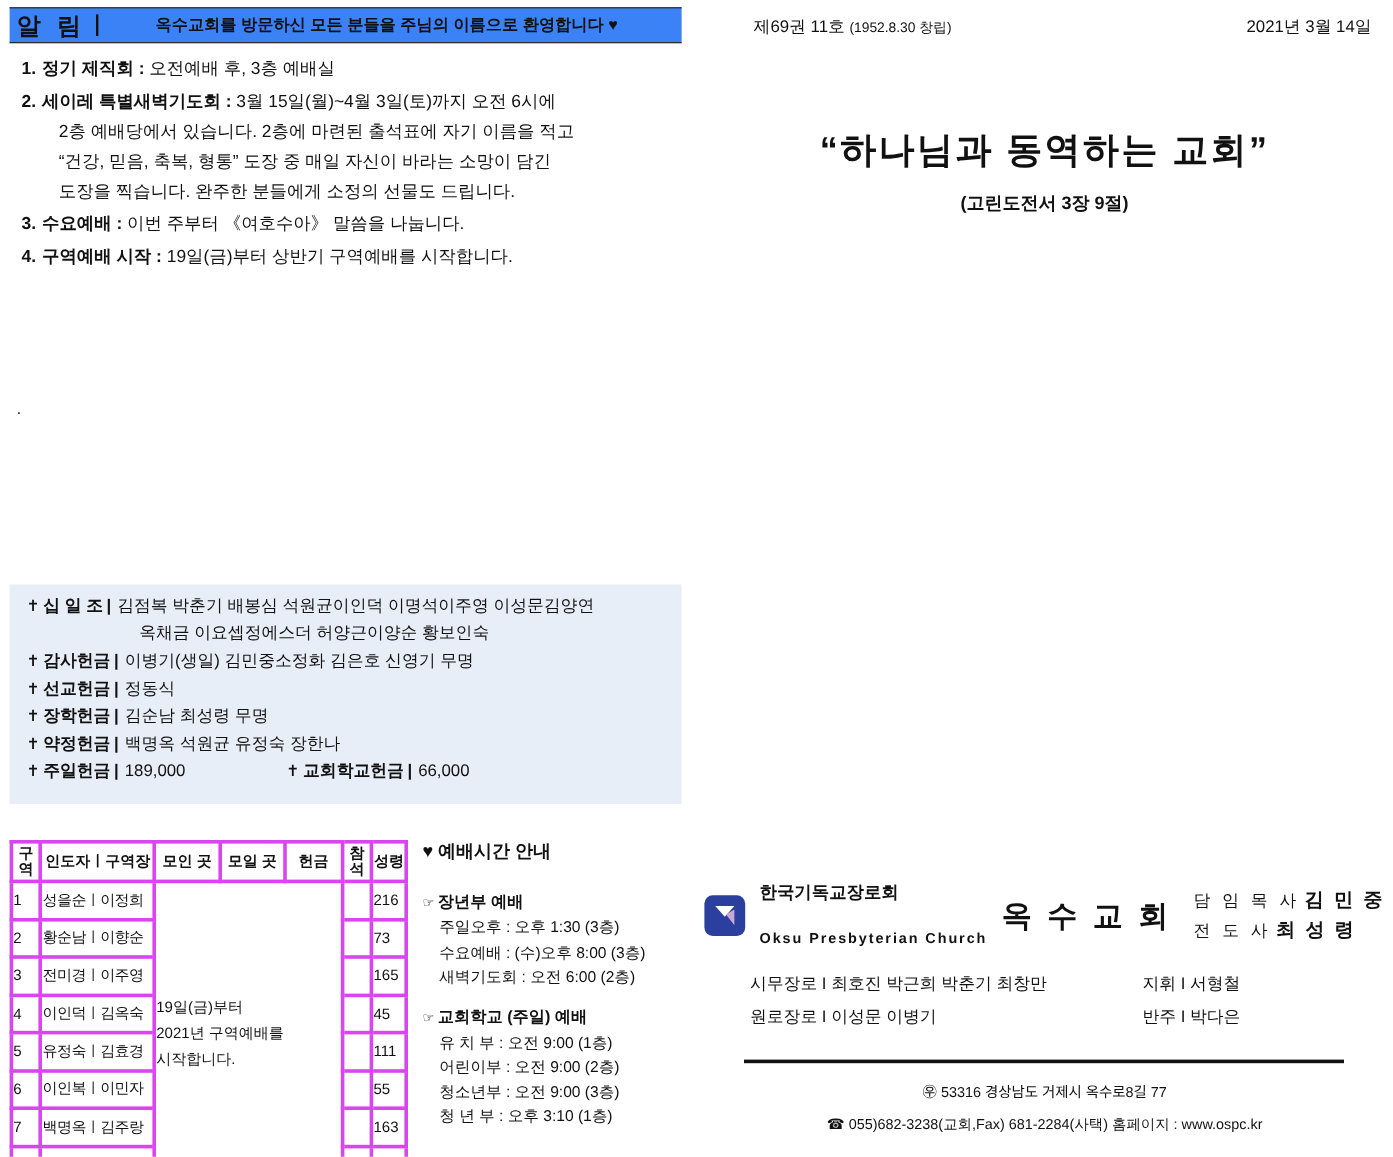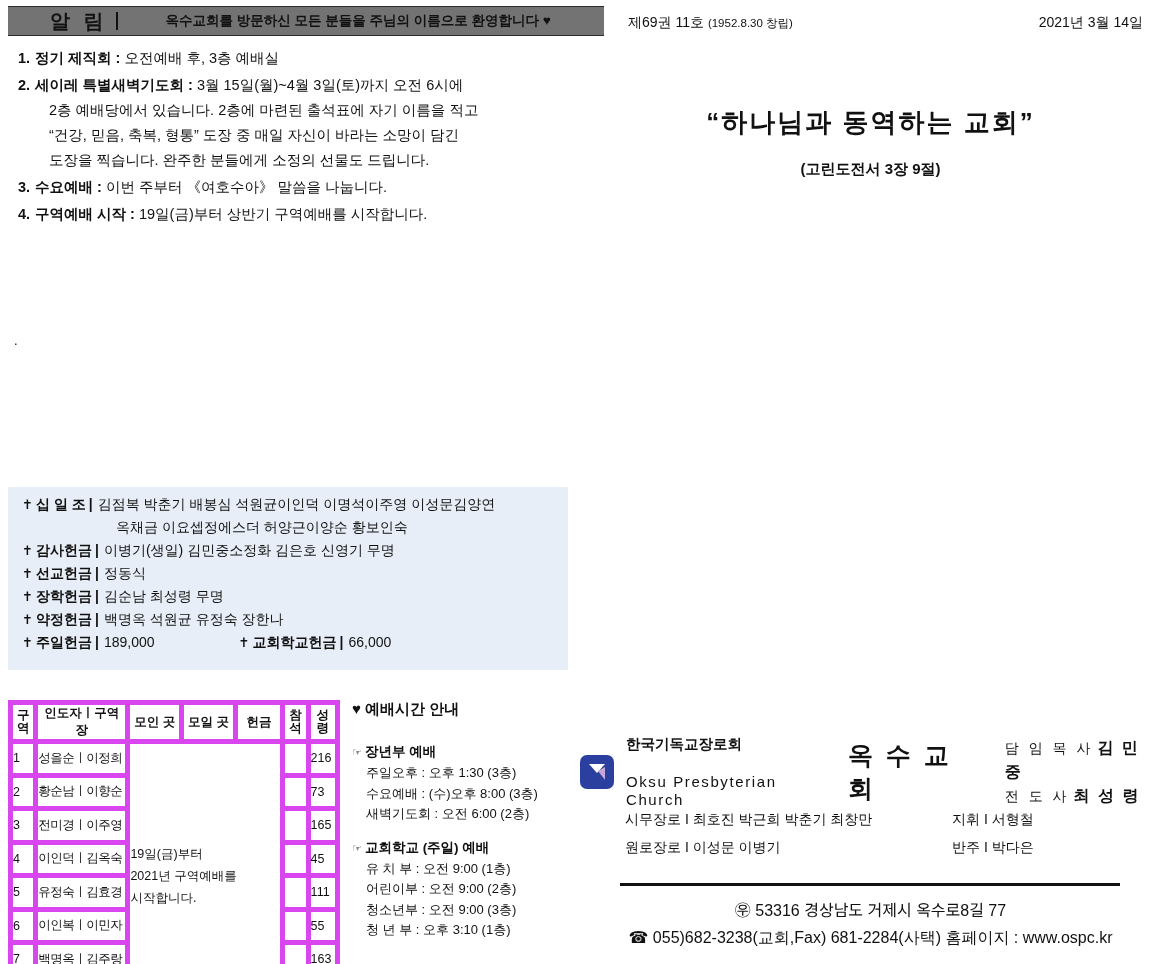--- a/index.html
+++ b/index.html
@@ -11,22 +11,22 @@
     position:relative;
     overflow:hidden;
   }
   .page{position:relative;width:1161px;height:964px;}
 
   
   .left{position:absolute;left:0;top:0;width:580px;height:964px;}
 
   .notice-head{
     position:absolute;left:8px;top:6px;width:560px;height:28px;
-    background:#737373;border-top:1px solid #2b2b2b;border-bottom:1px solid #2b2b2b;
-    display:flex;align-items:center;padding-left:36px;
+    background:#3b82f6;border-top:1px solid #2b2b2b;border-bottom:1px solid #2b2b2b;
+    display:flex;align-items:center;
   }
   .notice-head .title{
     font-size:20px;font-weight:bold;letter-spacing:4px;padding:0 8px 0 6px;
   }
   .notice-head .bar{width:2px;height:18px;background:#111;margin-right:7px;}
   .notice-head .sub{font-size:13.5px;font-weight:bold;color:#111;margin-left:41px;}
 
   .notice-list{position:absolute;left:10px;top:46px;width:560px;font-size:14.5px;line-height:25px;}
   .notice-item{display:flex;margin-bottom:2px;}
   .notice-item .num{width:20px;font-weight:bold;text-align:right;margin-right:5px;flex:none;}
@@ -48,21 +48,21 @@
   .offer .val{flex:1;}
   .offer .center2{padding-left:80px;}
   .offer .two{display:flex;padding-left:14px;}
   .offer .two .c2{margin-left:84px;display:flex;}
 
   
   table.gu{
     position:absolute;left:8px;top:700px;border-collapse:collapse;
     font-size:12.5px;width:332px;
   }
-  table.gu th,table.gu td{border:5px solid #d946ef;padding:0;}
+  table.gu th,table.gu td{border:3px solid #d946ef;padding:0;}
   table.gu th{font-weight:bold;font-size:12.5px;height:30px;}
   table.gu td{height:28.5px;}
   .th-gu{width:20px;line-height:13px;font-size:12px;}
   .th-in{width:86px;}
   .th-mo1{width:48px;}
   .th-mo2{width:48px;}
   .th-hun{width:42px;}
   .th-cham{width:20px;line-height:13px;font-size:12px;margin-left:24px;}
   .th-seong{width:24px;line-height:13px;font-size:12px;}
   .names{font-size:12.5px;letter-spacing:-0.5px;}
@@ -77,47 +77,47 @@
   .pointer{font-size:11px;padding-right:3px;}
 
   
   .right{position:absolute;left:580px;top:0;width:581px;height:964px;}
   .vol{position:absolute;left:48px;top:14px;font-size:14px;}
   .vol .small{font-size:11.5px;}
   .date{position:absolute;right:18px;top:14px;font-size:14px;}
 
   .slogan{
     position:absolute;left:0;top:105px;width:581px;text-align:center;
-    font-size:26px;font-weight:bold;letter-spacing:2px;
+    font-size:30px;font-weight:bold;letter-spacing:2px;
   }
   .slogan-sub{
     position:absolute;left:0;top:160px;width:581px;text-align:center;
     font-size:15px;font-weight:bold;
   }
 
   .churchblock{position:absolute;left:0;top:735px;width:581px;}
   .cb-row{display:flex;align-items:center;justify-content:center;}
   .logo{
     width:34px;height:34px;border-radius:7px;background:#2b3f9e;
     display:flex;align-items:center;justify-content:center;margin-right:12px;flex:none;
   }
   .logo svg{display:block;}
   .denom{font-size:14.5px;font-weight:bold;margin-right:12px;line-height:18px;}
-  .denom .en{display:block;font-size:15px;letter-spacing:1.6px;font-weight:normal;margin-top:20px;}
+  .denom .en{display:block;font-size:12px;letter-spacing:1.6px;font-weight:bold;margin-top:20px;}
   .cname{font-size:25px;font-weight:bold;letter-spacing:3px;margin-right:18px;}
   .pastors{font-size:14px;line-height:24px;}
   .pastors .pl{letter-spacing:3px;}
   .pastors .pn{font-weight:bold;font-size:16px;letter-spacing:2px;}
 
   .staff{position:absolute;left:0;top:805px;width:581px;font-size:14px;line-height:28px;}
   .staff .l{position:absolute;left:45px;}
   .staff .r{position:absolute;left:372px;}
 
   .rule{position:absolute;left:40px;top:883px;width:500px;height:3px;background:#111;}
-  .addr{position:absolute;left:0;top:897px;width:581px;text-align:center;font-size:16px;line-height:27px;}
+  .addr{position:absolute;left:0;top:897px;width:581px;text-align:center;font-size:12px;line-height:27px;}
 </style>
 </head>
 <body>
 
 <div class="page">
 
   <div class="left">
 
     <div class="notice-head">
       <span class="title">알 림</span>

